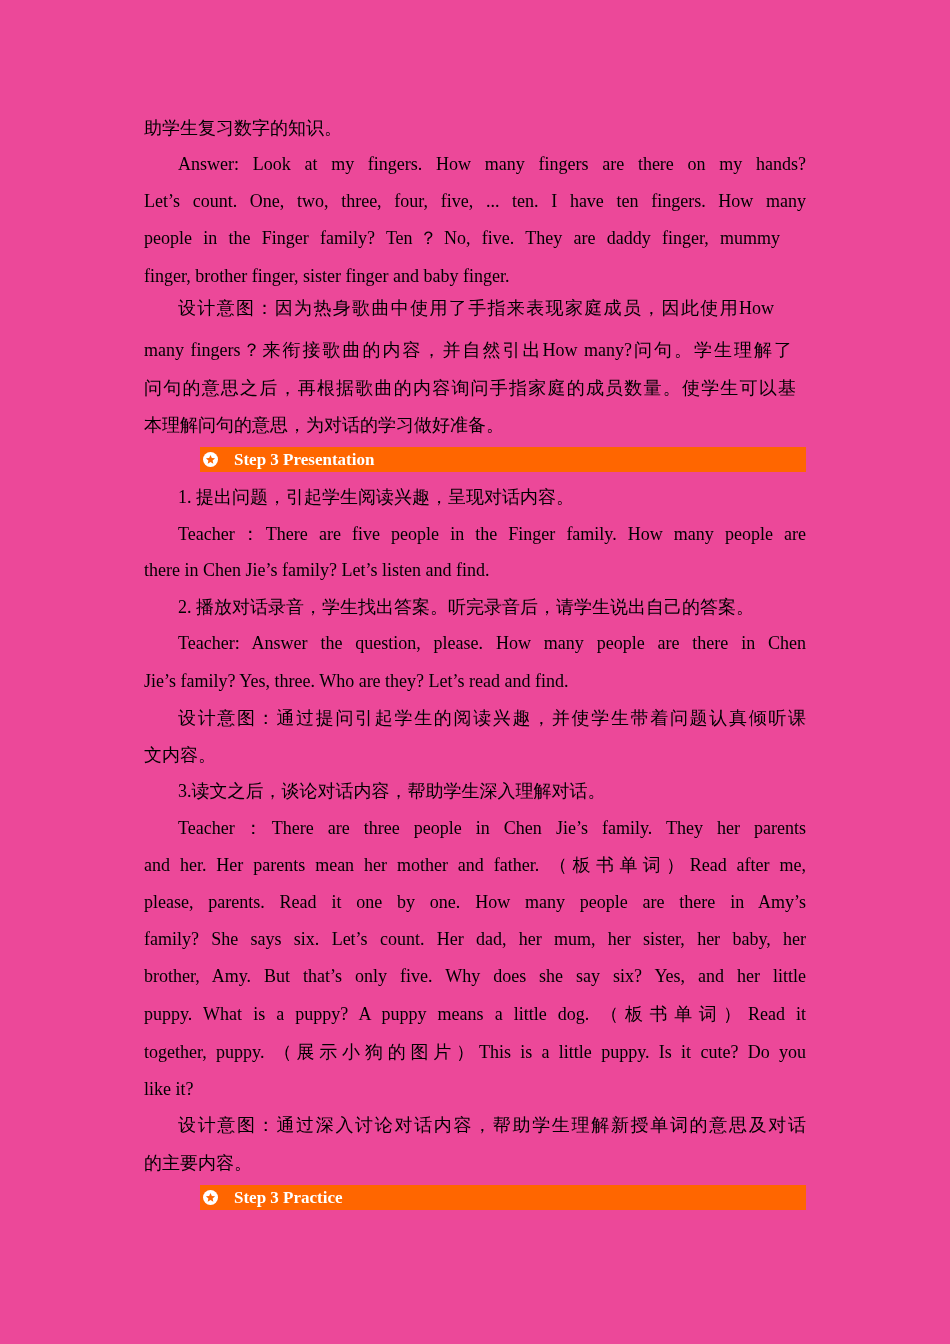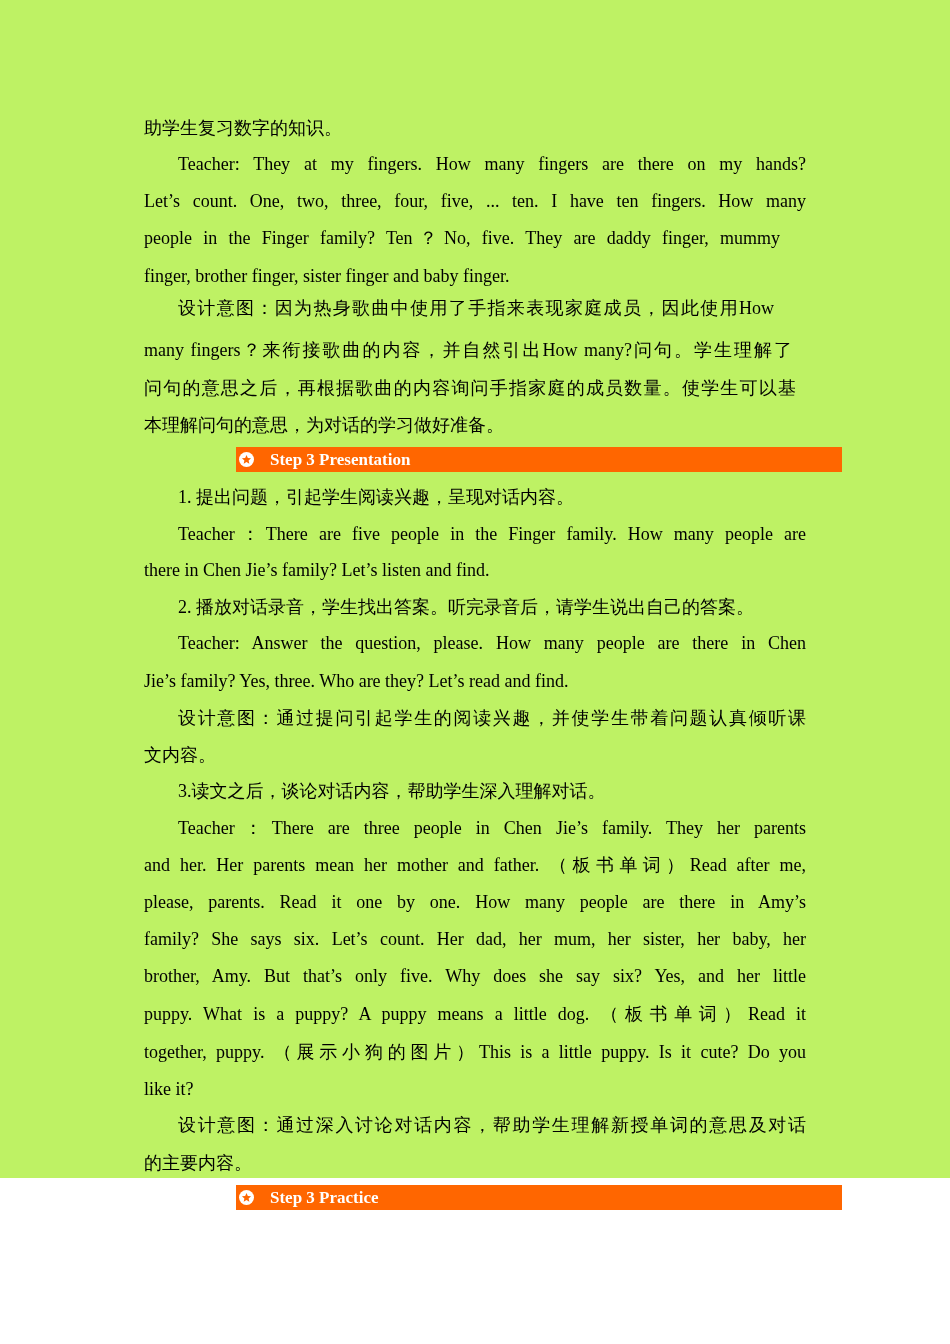--- a/index.html
+++ b/index.html
@@ -1,36 +1,36 @@
 <!DOCTYPE html>
 <html><head>
 <meta charset="utf-8">
 <style>
   html, body { margin: 0; padding: 0; background: #ffffff; }
   body { width: 950px; height: 1344px; position: relative; overflow: hidden;
          font-family: "Liberation Serif", "DejaVu Serif", serif; color: #000; }
-  .page { position: absolute; left: 0; top: 0; width: 950px; height: 1178px; background: #bef264; }
+  .page { position: absolute; left: 0; top: 0; width: 950px; height: 1344px; background: #ec4899; }
   .line { position: absolute; left: 144px; width: 662px; height: 24px; font-size: 18px;
           line-height: 24px; white-space: nowrap; text-align: justify; text-align-last: justify; }
   .line.indent { left: 178px; width: 628px; }
   .line.last { text-align-last: left; }
-  .step-bar { position: absolute; left: 200px; width: 606px; height: 25px; background: #ff6600; margin-left: 36px; }
+  .step-bar { position: absolute; left: 200px; width: 606px; height: 25px; background: #ff6600; }
   .step-icon { position: absolute; left: 3px; top: 5px; width: 15px; height: 15px; border-radius: 50%;
                background: #ffffff; }
   .step-icon svg { position: absolute; left: 2px; top: 2px; width: 11px; height: 11px; }
   .step-label { position: absolute; left: 34px; top: 0; height: 25px; line-height: 25px;
                 font-size: 17px; font-weight: bold; color: #ffffff; white-space: nowrap; }
 </style>
 </head>
 <body>
 
 <div class="page">
 
   <div class="line last" style="top:116px">助学生复习数字的知识。</div>
-  <div class="line indent" style="top:152px">Teacher: They at my fingers. How many fingers are there on my hands?</div>
+  <div class="line indent" style="top:152px">Answer: Look at my fingers. How many fingers are there on my hands?</div>
   <div class="line" style="top:189px">Let’s count. One, two, three, four, five, ... ten.  I have ten fingers. How many</div>
   <div class="line" style="top:226px; width:636px">people in the Finger family? Ten？No, five. They are daddy finger, mummy</div>
   <div class="line last" style="top:264px">finger, brother finger, sister finger and baby finger.</div>
   <div class="line indent" style="top:296px; width:596px">设计意图：因为热身歌曲中使用了手指来表现家庭成员，因此使用How</div>
   <div class="line" style="top:338px; width:648px">many fingers？来衔接歌曲的内容，并自然引出How many?问句。学生理解了</div>
   <div class="line" style="top:376px; width:652px">问句的意思之后，再根据歌曲的内容询问手指家庭的成员数量。使学生可以基</div>
   <div class="line last" style="top:413px">本理解问句的意思，为对话的学习做好准备。</div>
 
   <div class="step-bar" style="top:447px">
     <span class="step-icon">

